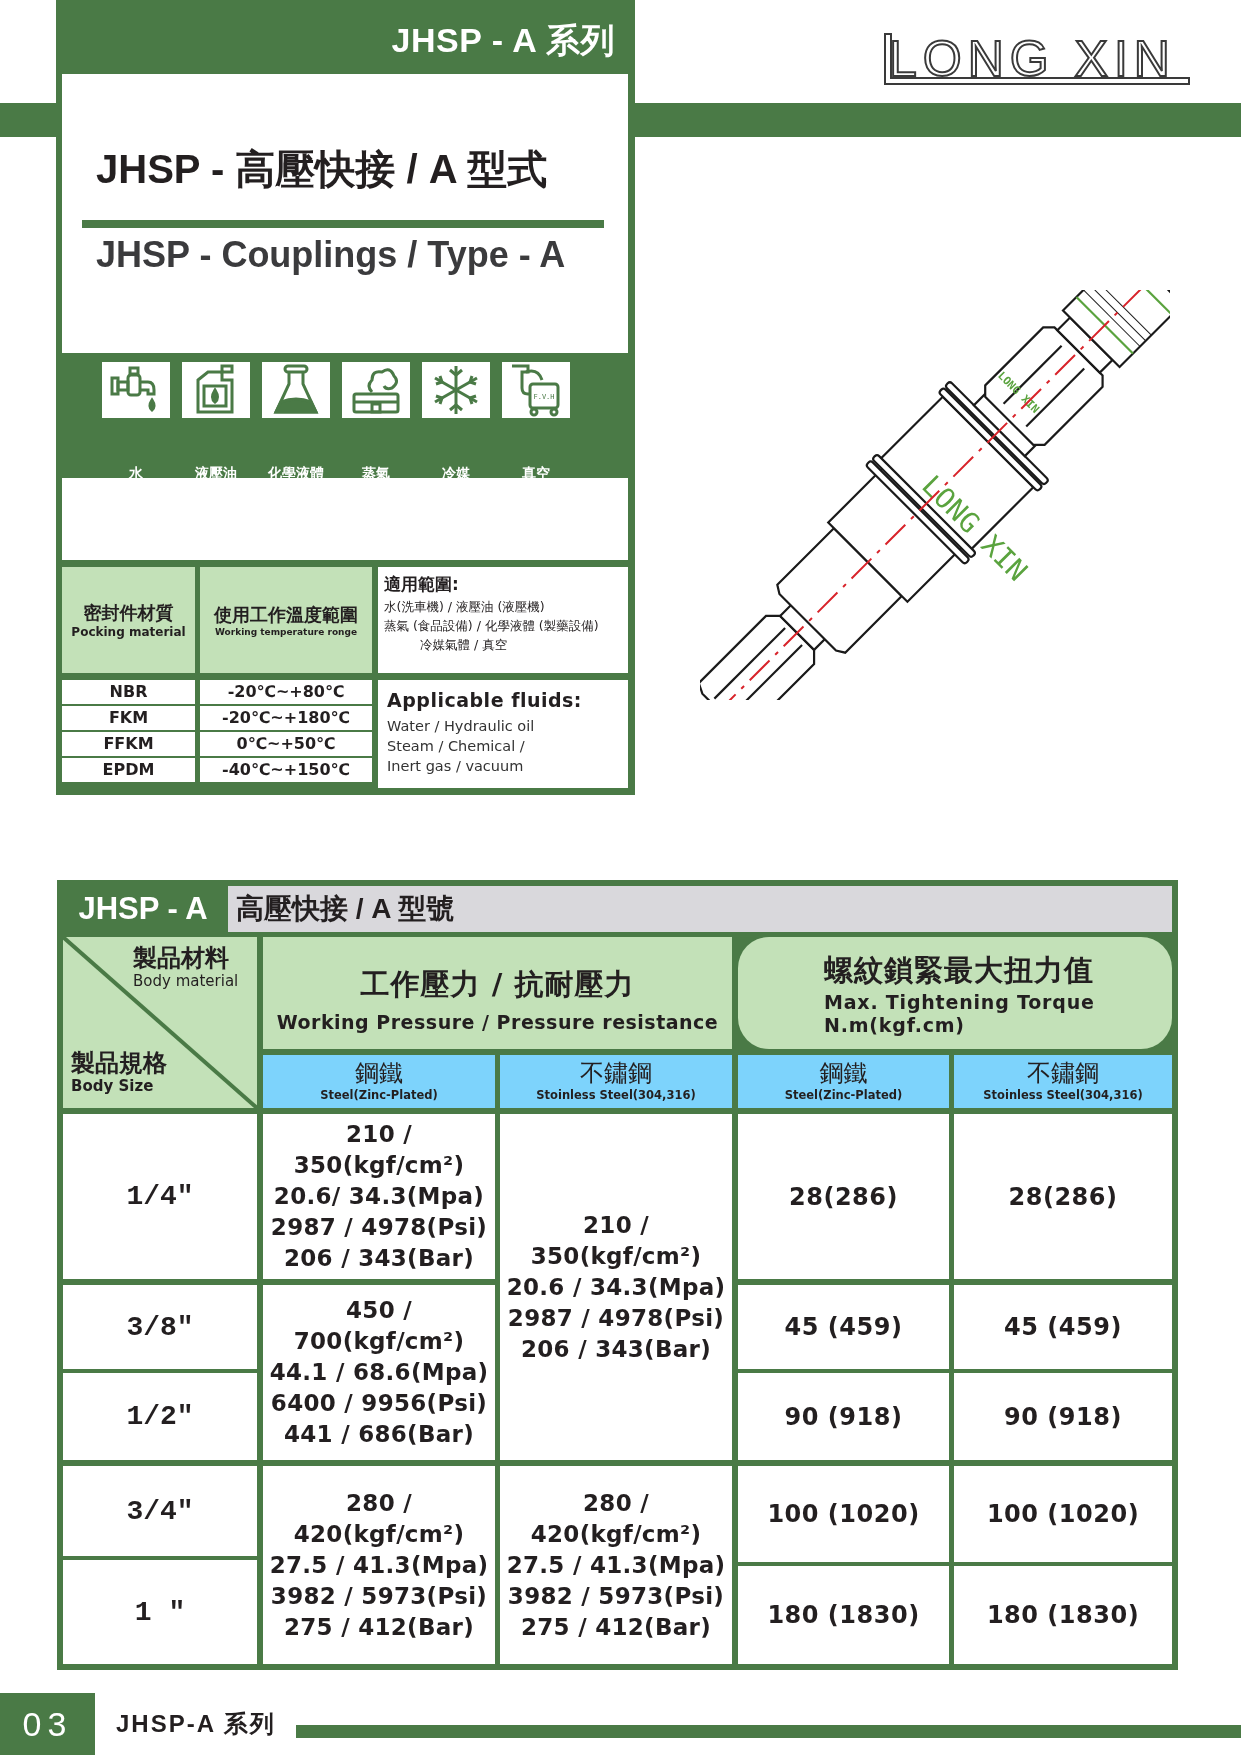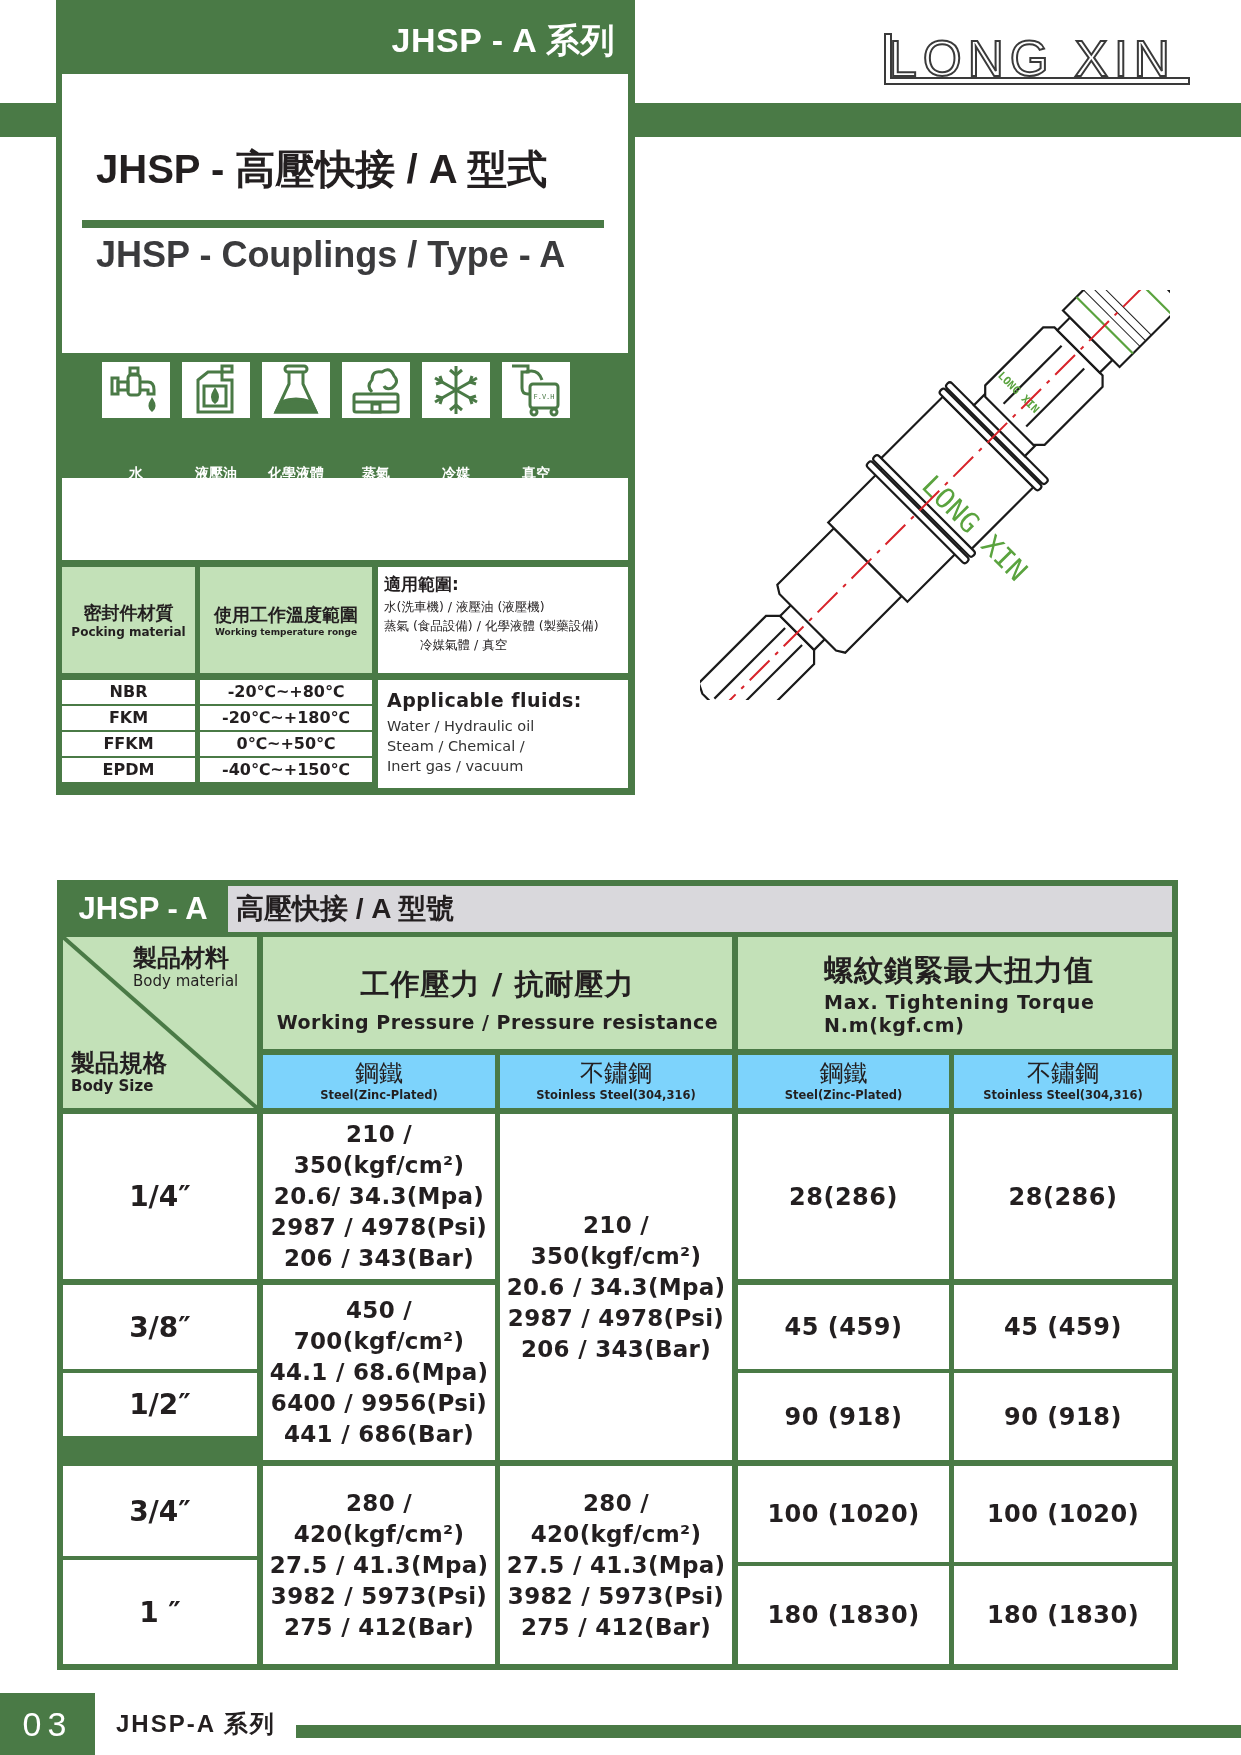--- a/index.html
+++ b/index.html
@@ -54,30 +54,30 @@
     .corner { left: 6px; top: 57px; width: 194px; height: 171px; background: #c3e1b8; overflow: hidden; }
     .corner svg { position: absolute; left: 0; top: 0; }
     .c-mat-zh { left: 70px; top: 5px; font-size: 24px; font-weight: bold; }
     .c-mat-en { left: 70px; top: 35px; font-size: 15px; font-weight: normal; }
     .c-size-zh { left: 8px; top: 110px; font-size: 24px; font-weight: bold; }
     .c-size-en { left: 8px; top: 140px; font-size: 15px; font-weight: bold; }
 
     .wp-head { left: 206px; top: 57px; width: 469px; height: 112px; background: #c3e1b8; text-align: center; }
     .wp-zh { margin-top: 28px; font-size: 29px; font-weight: bold; letter-spacing: 1px; }
     .wp-en { margin-top: 6px; font-size: 19px; font-weight: bold; letter-spacing: 0.5px; }
-    .tq-head { left: 681px; top: 57px; width: 434px; height: 112px; background: #c3e1b8; padding-left: 86px; }
+    .tq-head { left: 681px; top: 57px; width: 434px; height: 112px; background: #c3e1b8; padding-left: 86px; border-radius: 31px; }
     .tq-zh { margin-top: 14px; font-size: 29px; font-weight: bold; letter-spacing: 1px; }
     .tq-en { font-size: 19px; font-weight: bold; letter-spacing: 0.8px; line-height: 23px; }
 
     .sub { top: 175px; height: 53px; background: #7dd3fc; text-align: center; }
     .sub-zh { margin-top: 4px; font-size: 24px; line-height: 28px; font-weight: normal; }
     .sub-en { font-size: 11.5px; font-weight: bold; line-height: 16px; }
 
     .cell { background: #fff; display: flex; align-items: center; justify-content: center; text-align: center; }
-    .size { font-size: 28px; font-weight: bold; }
+    .size { font-size: 28px; font-weight: bold; font-family: Liberation Mono, monospace; }
     .pres { font-size: 23px; font-weight: bold; line-height: 31px; letter-spacing: 0.3px; }
     .tq { font-size: 24px; font-weight: bold; letter-spacing: 0.5px; }
 
     
     .pg-box { left: 0; top: 1693px; width: 95px; height: 62px; background: #4a7a46; color: #fff; font-size: 34px; line-height: 62px; text-align: center; letter-spacing: 6px; font-family: "Liberation Sans", sans-serif; }
     .pg-title { left: 116px; top: 1708px; font-size: 24px; font-weight: bold; letter-spacing: 2px; font-family: "Liberation Sans", sans-serif; }
     .pg-rule { left: 296px; top: 1725px; width: 945px; height: 13px; background: #4a7a46; }
   </style>
 </head>
 <body>
@@ -289,21 +289,21 @@
     <div class="sub-zh">鋼鐵</div>
     <div class="sub-en">Steel(Zinc-Plated)</div>
   </div>
   <div class="abs sub" style="left:897px;width:218px;">
     <div class="sub-zh">不鏽鋼</div>
     <div class="sub-en">Stoinless Steel(304,316)</div>
   </div>
 
   <div class="abs cell size" style="left:6px;top:234px;width:194px;height:165px;">1/4″</div>
   <div class="abs cell size" style="left:6px;top:405px;width:194px;height:84px;">3/8″</div>
-  <div class="abs cell size" style="left:6px;top:493px;width:194px;height:63px;">1/2″</div>
+  <div class="abs cell size" style="left:6px;top:493px;width:194px;height:87px;">1/2″</div>
   <div class="abs cell size" style="left:6px;top:586px;width:194px;height:90px;">3/4″</div>
   <div class="abs cell size" style="left:6px;top:680px;width:194px;height:104px;">1 ″</div>
 
   <div class="abs cell pres" style="left:206px;top:234px;width:232px;height:165px;">
     <div>
       <div>210 / 350(kgf/cm²)</div>
       <div>20.6/ 34.3(Mpa)</div>
       <div>2987 / 4978(Psi)</div>
       <div>206 / 343(Bar)</div>
     </div>

